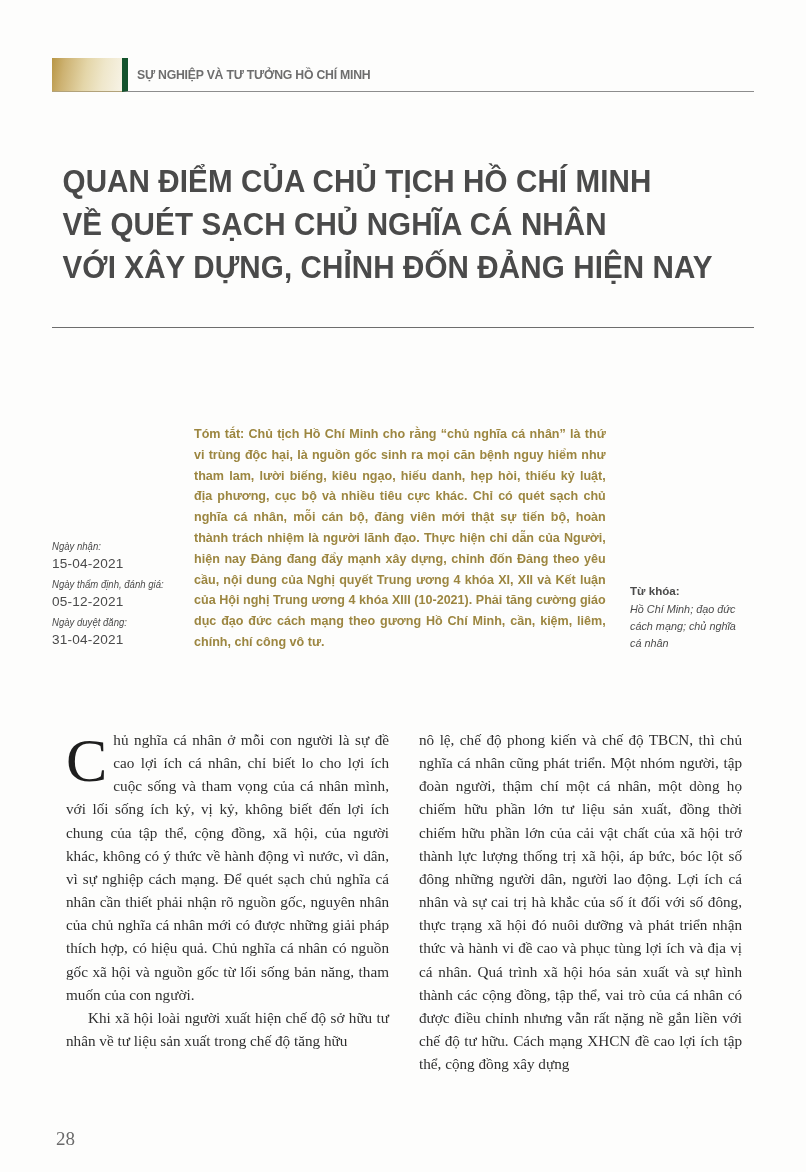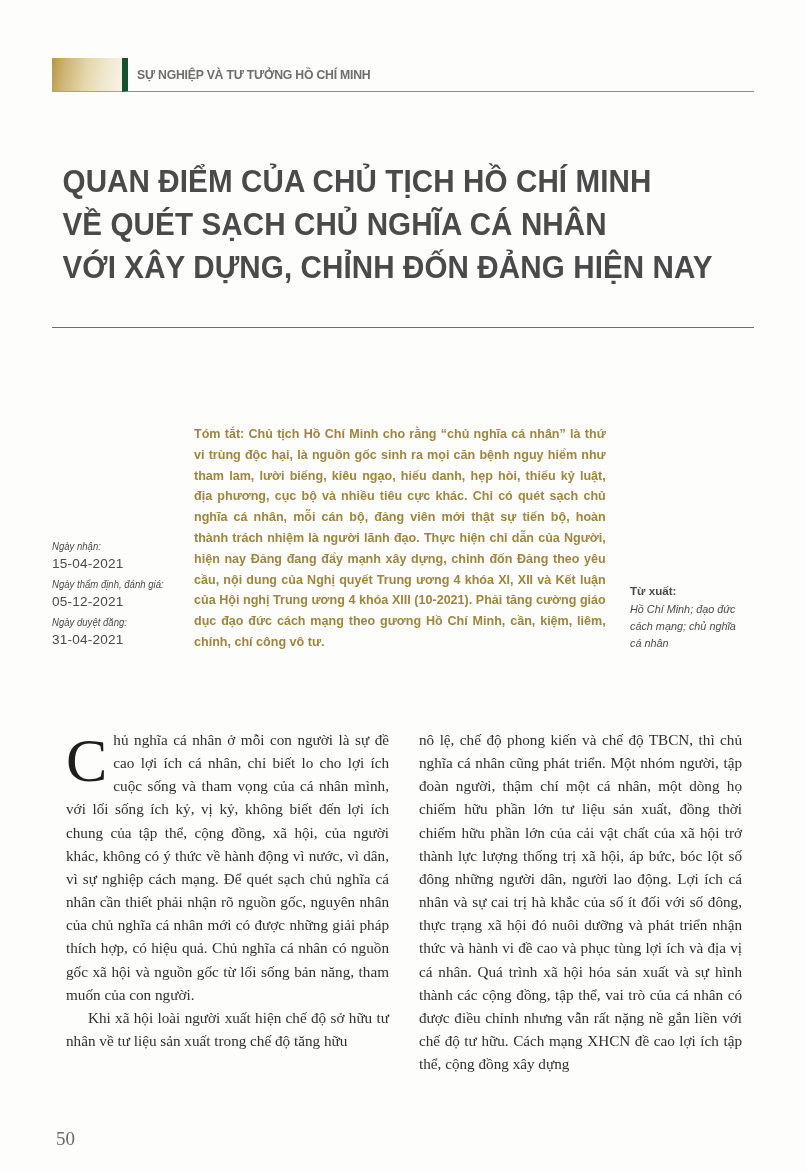--- a/index.html
+++ b/index.html
@@ -254,34 +254,34 @@
       <div class="date-value">05-12-2021</div>
       <div class="date-label">Ngày duyệt đăng:</div>
       <div class="date-value">31-04-2021</div>
     </div>
 
     <div class="abstract-col">
       <div class="abstract-text">Tóm tắt: Chủ tịch Hồ Chí Minh cho rằng “chủ nghĩa cá nhân” là thứ vi trùng độc hại, là nguồn gốc sinh ra mọi căn bệnh nguy hiểm như tham lam, lười biếng, kiêu ngạo, hiếu danh, hẹp hòi, thiếu kỷ luật, địa phương, cục bộ và nhiều tiêu cực khác. Chỉ có quét sạch chủ nghĩa cá nhân, mỗi cán bộ, đảng viên mới thật sự tiến bộ, hoàn thành trách nhiệm là người lãnh đạo. Thực hiện chỉ dẫn của Người, hiện nay Đảng đang đẩy mạnh xây dựng, chỉnh đốn Đảng theo yêu cầu, nội dung của Nghị quyết Trung ương 4 khóa XI, XII và Kết luận của Hội nghị Trung ương 4 khóa XIII (10-2021). Phải tăng cường giáo dục đạo đức cách mạng theo gương Hồ Chí Minh, cần, kiệm, liêm, chính, chí công vô tư.</div>
     </div>
 
     <div class="keywords-col">
-      <div class="kw-label">Từ xuất:</div>
+      <div class="kw-label">Từ khóa:</div>
       <div class="kw-value">Hồ Chí Minh; đạo đức cách mạng; chủ nghĩa cá nhân</div>
     </div>
 
   </div>
 
   <div class="body-cols">
 
     <div class="body-col">
       <p class="body-p dropcap-p"><span class="dropcap">C</span><span>hủ nghĩa cá nhân ở mỗi con người là sự đề cao lợi ích cá nhân, chỉ biết lo cho lợi ích cuộc sống và tham vọng của cá nhân mình, với lối sống ích kỷ, vị kỷ, không biết đến lợi ích chung của tập thể, cộng đồng, xã hội, của người khác, không có ý thức về hành động vì nước, vì dân, vì sự nghiệp cách mạng. Để quét sạch chủ nghĩa cá nhân cần thiết phải nhận rõ nguồn gốc, nguyên nhân của chủ nghĩa cá nhân mới có được những giải pháp thích hợp, có hiệu quả. Chủ nghĩa cá nhân có nguồn gốc xã hội và nguồn gốc từ lối sống bản năng, tham muốn của con người.</span></p>
       <p class="body-p">Khi xã hội loài người xuất hiện chế độ sở hữu tư nhân về tư liệu sản xuất trong chế độ tăng hữu</p>
     </div>
 
     <div class="body-col">
       <p class="body-p">nô lệ, chế độ phong kiến và chế độ TBCN, thì chủ nghĩa cá nhân cũng phát triển. Một nhóm người, tập đoàn người, thậm chí một cá nhân, một dòng họ chiếm hữu phần lớn tư liệu sản xuất, đồng thời chiếm hữu phần lớn của cải vật chất của xã hội trở thành lực lượng thống trị xã hội, áp bức, bóc lột số đông những người dân, người lao động. Lợi ích cá nhân và sự cai trị hà khắc của số ít đối với số đông, thực trạng xã hội đó nuôi dưỡng và phát triển nhận thức và hành vi đề cao và phục tùng lợi ích và địa vị cá nhân. Quá trình xã hội hóa sản xuất và sự hình thành các cộng đồng, tập thể, vai trò của cá nhân có được điều chỉnh nhưng vẫn rất nặng nề gắn liền với chế độ tư hữu. Cách mạng XHCN đề cao lợi ích tập thể, cộng đồng xây dựng</p>
     </div>
 
   </div>
 
-  <div class="folio">50</div>
+  <div class="folio">28</div>
 
 </div>
 
 </body></html>

